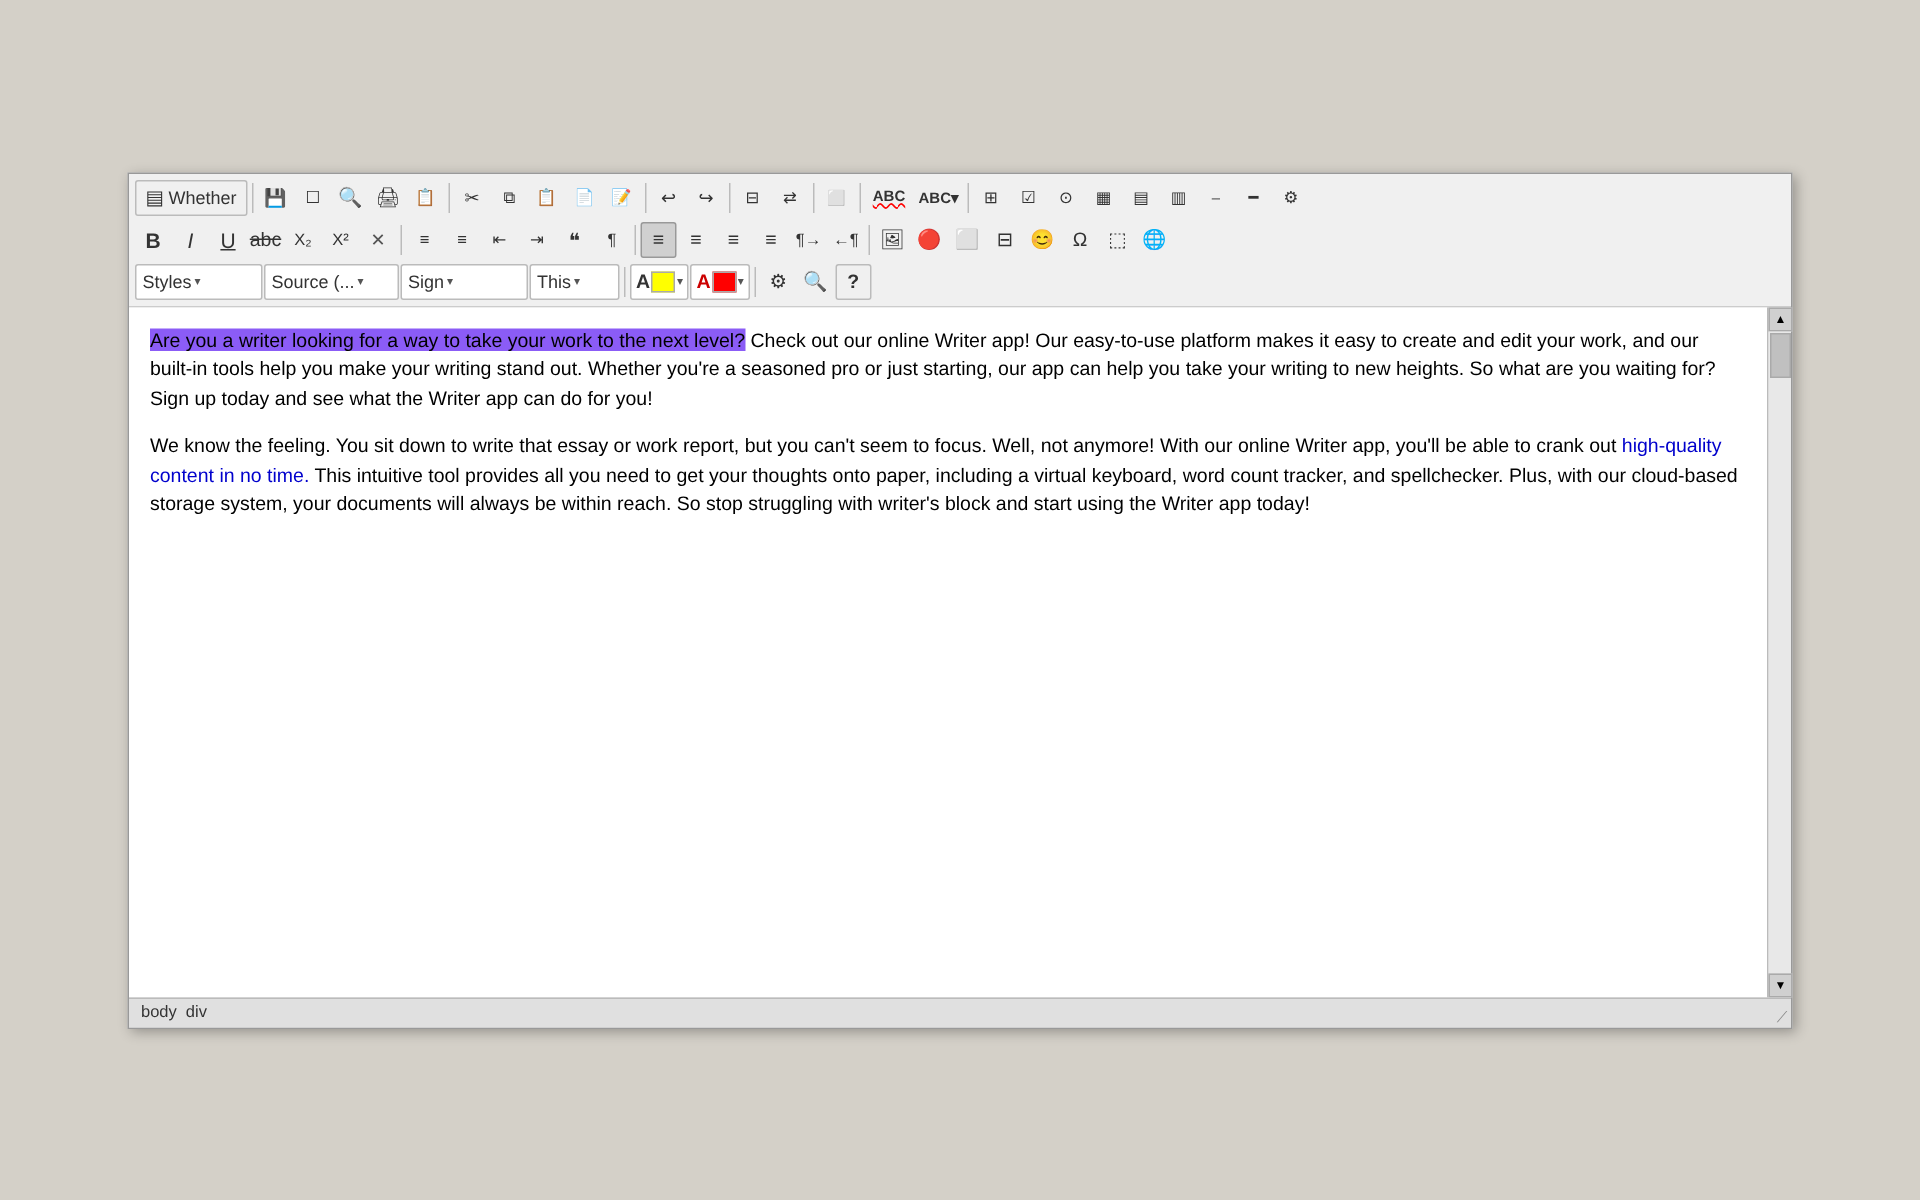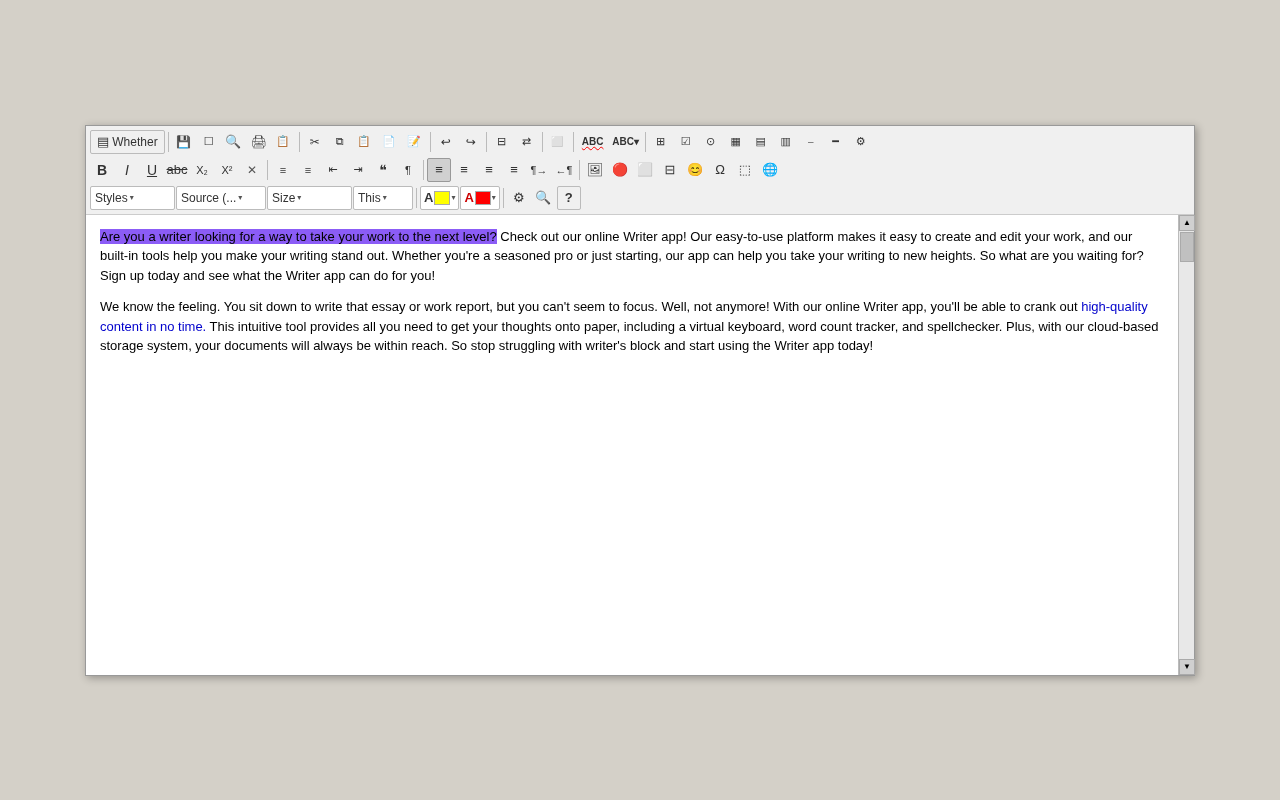--- a/index.html
+++ b/index.html
@@ -415,21 +415,21 @@
         <span>Styles</span>
         <span class="dropdown-arrow">▾</span>
       </button>
 
       <button class="dropdown-btn normal-dropdown">
         <span>Source (...</span>
         <span class="dropdown-arrow">▾</span>
       </button>
 
       <button class="dropdown-btn font-dropdown">
-        <span>Size</span>
+        <span>Sign</span>
         <span class="dropdown-arrow">▾</span>
       </button>
 
       <button class="dropdown-btn size-dropdown">
         <span>This</span>
         <span class="dropdown-arrow">▾</span>
       </button>
       <div class="toolbar-sep"></div>
 
       <button class="color-btn" title="Font Color">
@@ -469,13 +469,18 @@
     </div>
     <div class="scrollbar">
       <div class="scroll-up">▲</div>
       <div class="scroll-track">
         <div class="scroll-thumb"></div>
       </div>
       <div class="scroll-down">▼</div>
     </div>
   </div>
 
+  <div class="status-bar" style="position: relative;">
+    <span>body</span>
+    <span>div</span>
+    <span class="resize-handle" style="position: absolute; right: 0px; bottom: 0px;">⟋</span>
+  </div>
 </div>
 
 </body></html>

